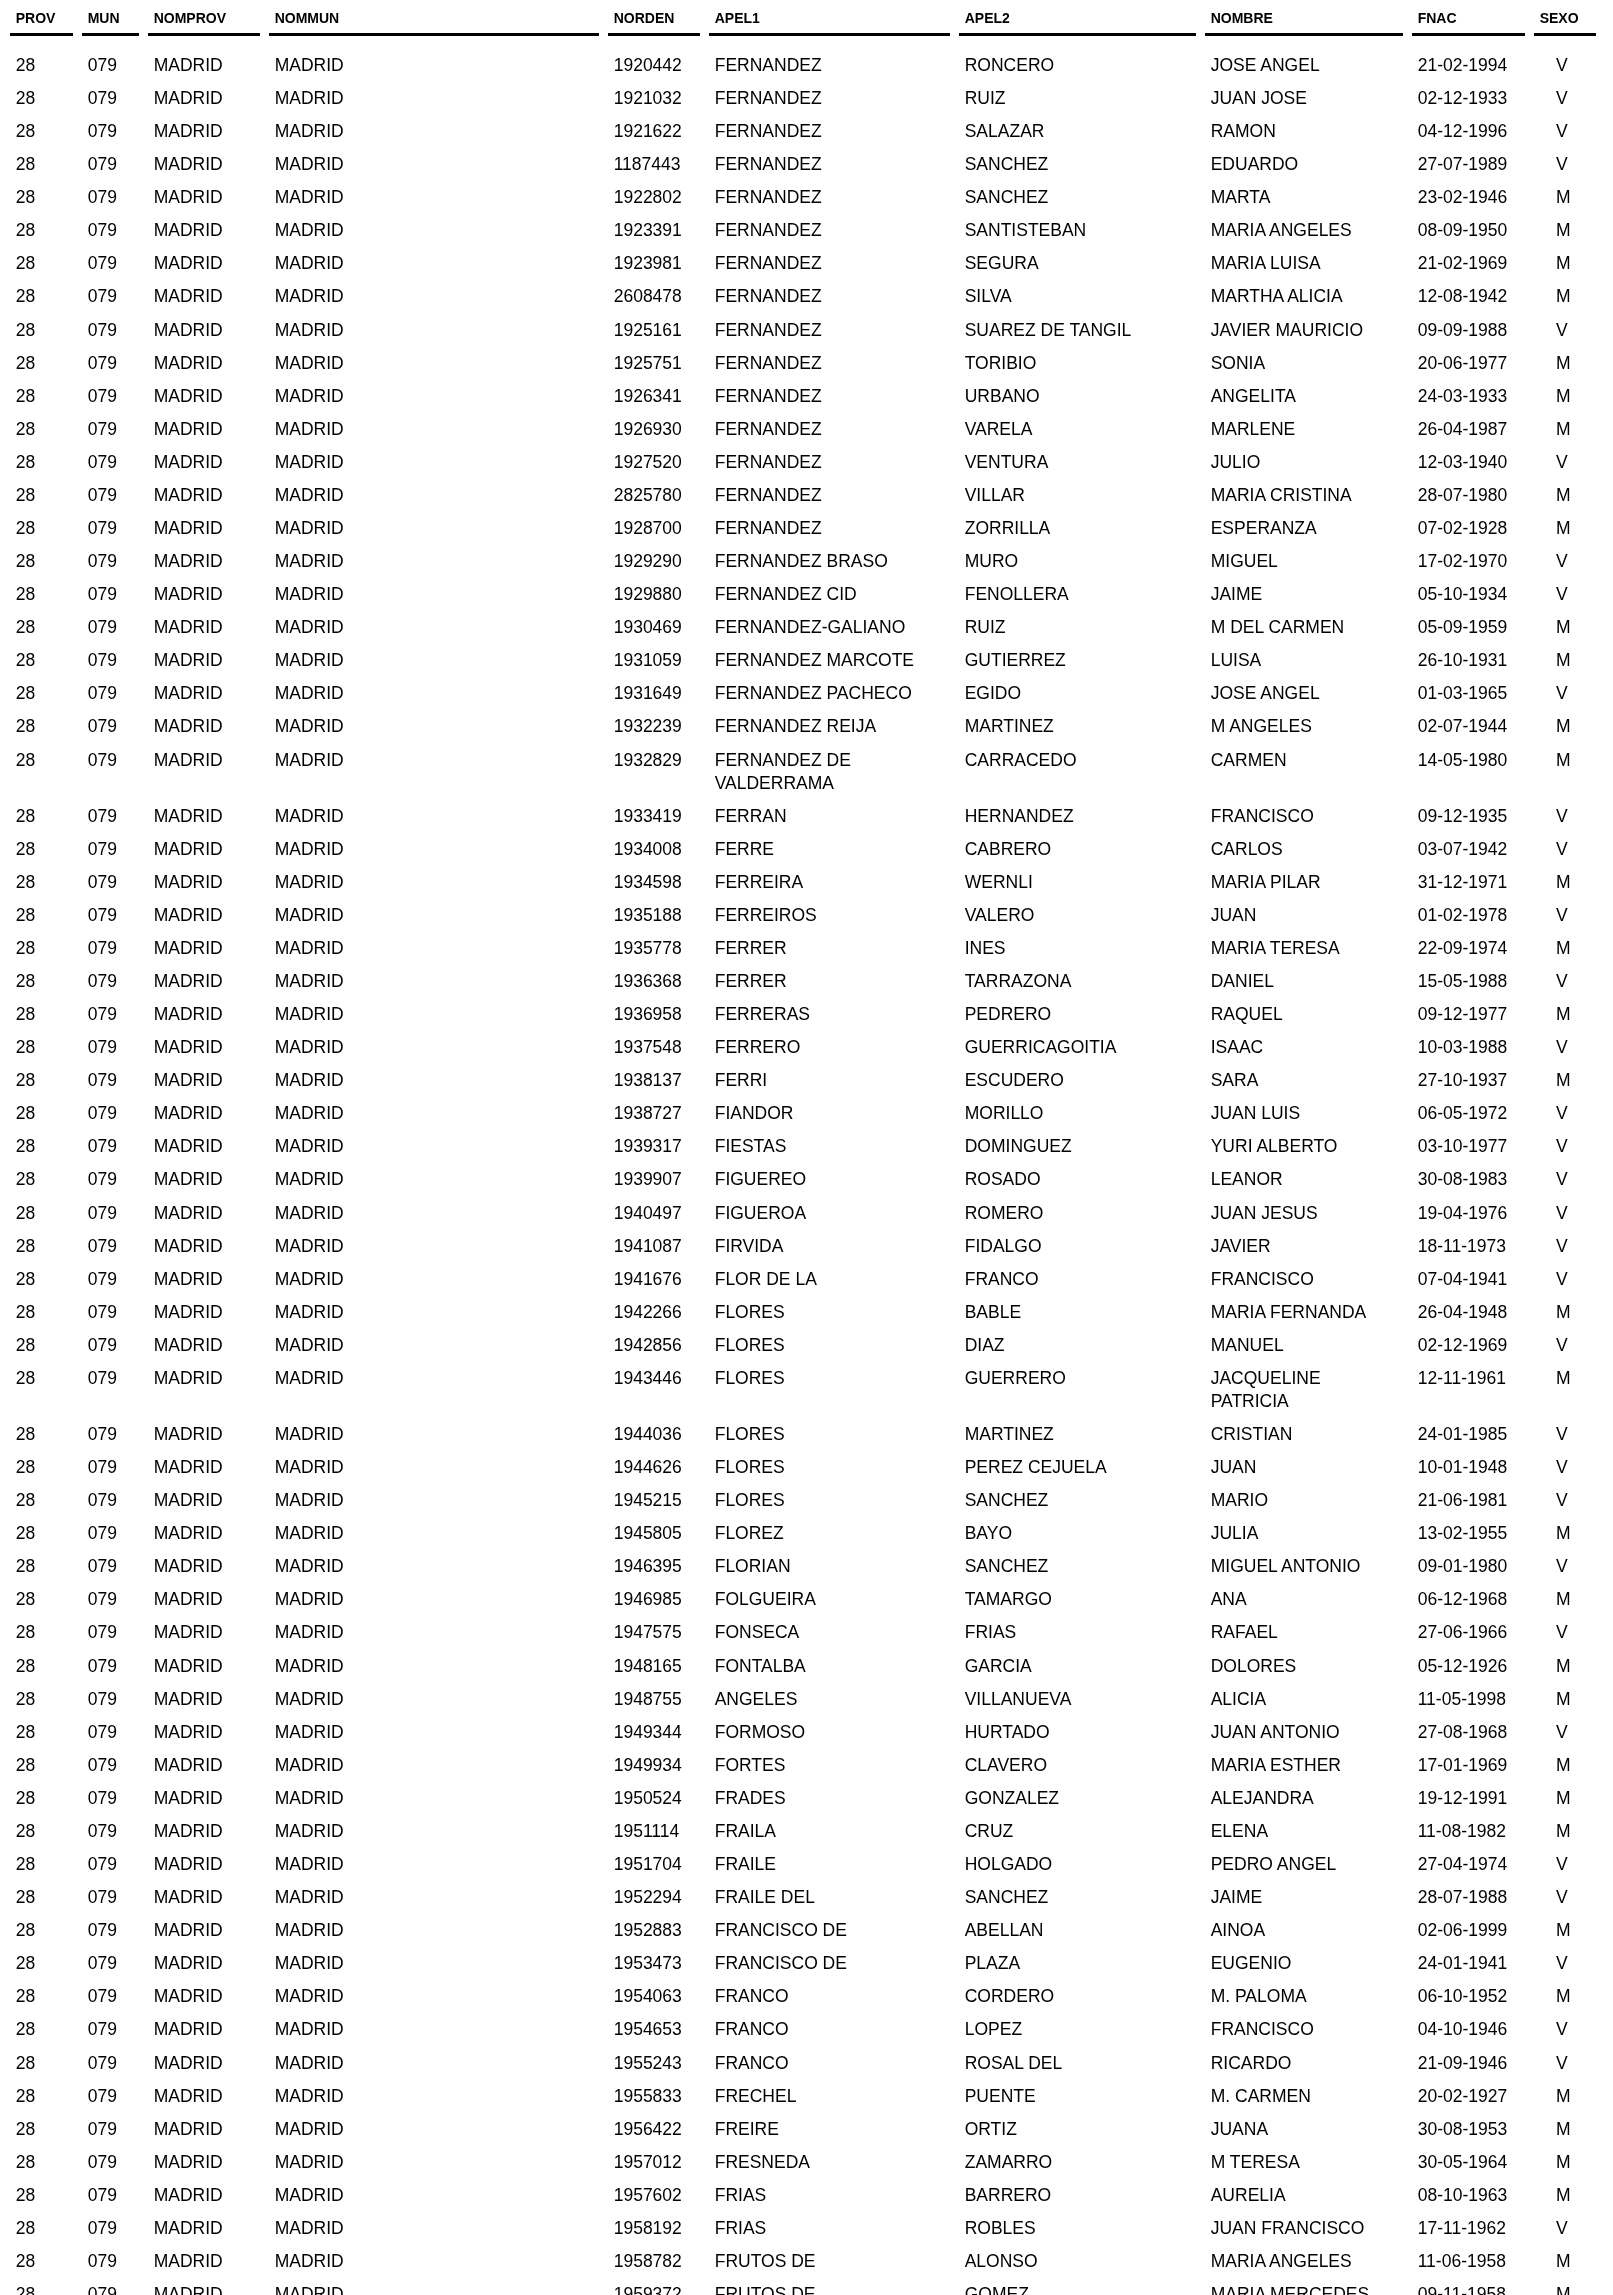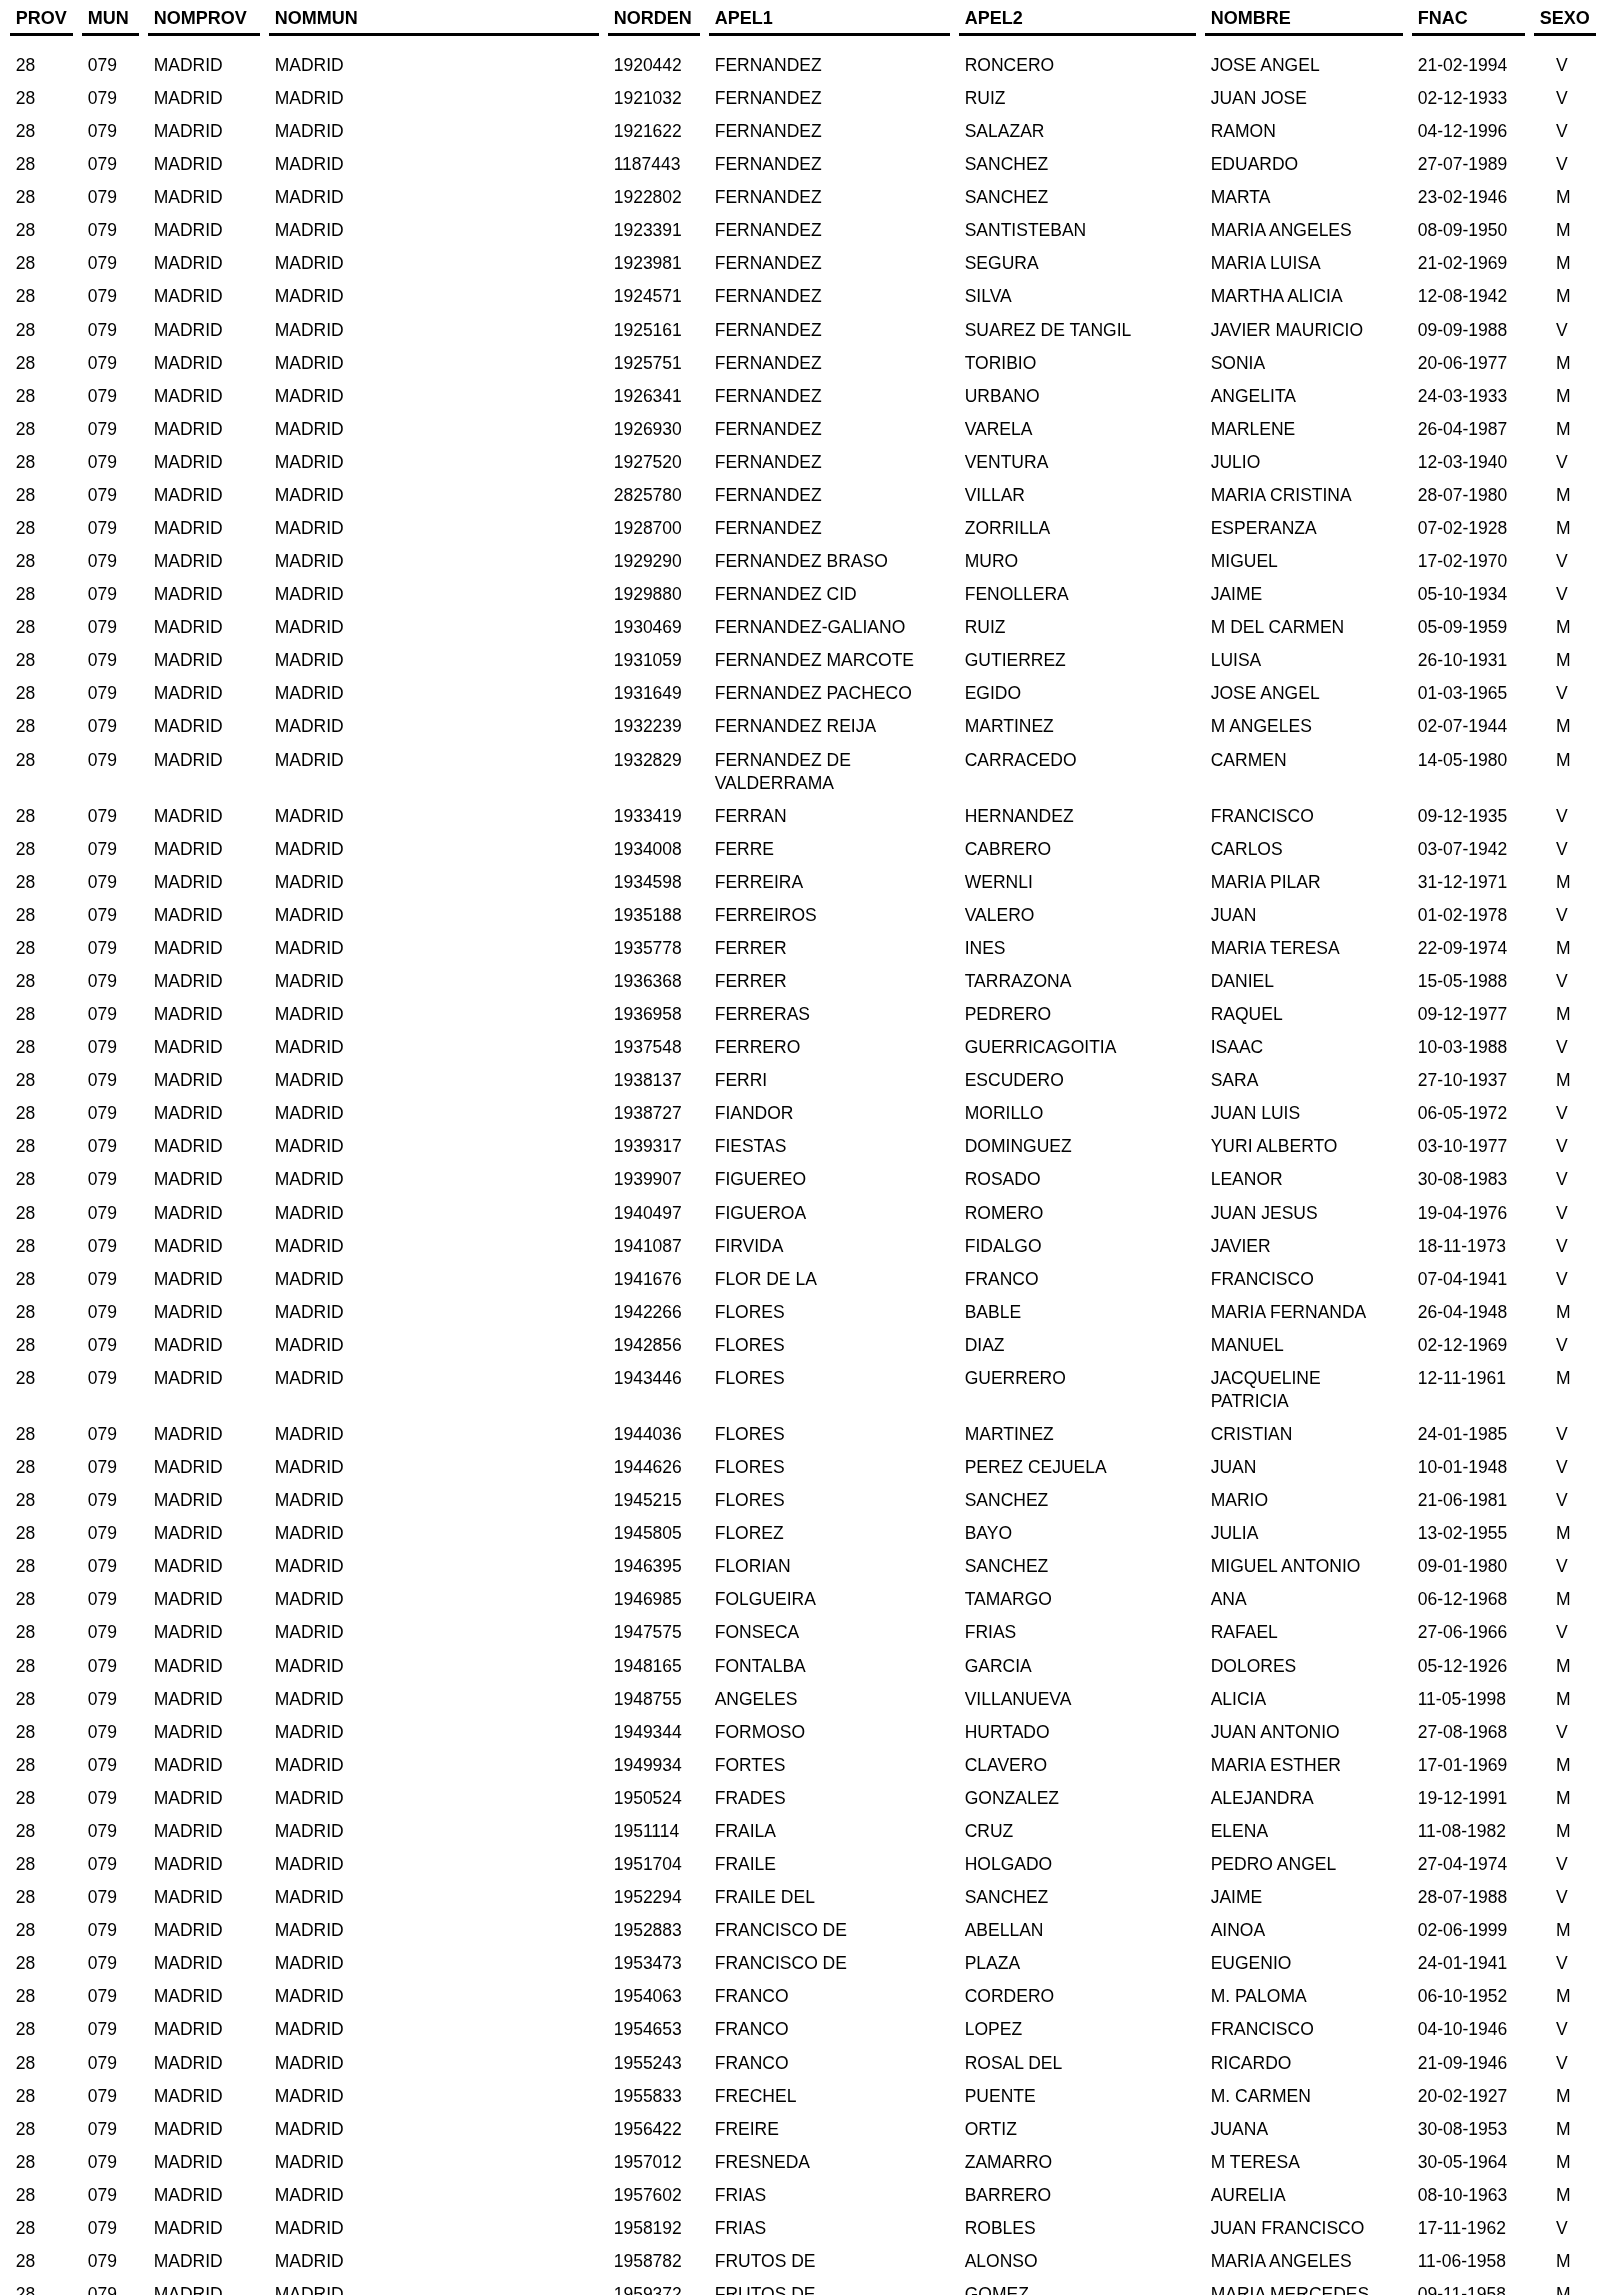--- a/index.html
+++ b/index.html
@@ -17,21 +17,21 @@
     min-height: 2295px;
     background: #ffffff;
   }
   table.report {
     border-collapse: separate;
     border-spacing: 9.4px 0;
     table-layout: fixed;
     margin-left: 1.3px;
   }
   th {
-    font-size: 18px;
+    font-size: 14px;
     line-height: 20px;
     font-weight: bold;
     text-align: left;
     padding: 8px 0 5.4px 5.4px;
     border-bottom: 3.4px solid #000000;
     white-space: nowrap;
     overflow: visible;
   }
   td {
     font-size: 17.5px;
@@ -170,21 +170,21 @@
           <td class="col-apel2">SEGURA</td>
           <td class="col-nombre">MARIA LUISA</td>
           <td class="col-fnac">21-02-1969</td>
           <td class="col-sexo">M</td>
         </tr>
         <tr>
           <td class="col-prov">28</td>
           <td class="col-mun">079</td>
           <td class="col-nomprov">MADRID</td>
           <td class="col-nommun">MADRID</td>
-          <td class="col-norden">1924571</td>
+          <td class="col-norden">2608478</td>
           <td class="col-apel1">FERNANDEZ</td>
           <td class="col-apel2">SILVA</td>
           <td class="col-nombre">MARTHA ALICIA</td>
           <td class="col-fnac">12-08-1942</td>
           <td class="col-sexo">M</td>
         </tr>
         <tr>
           <td class="col-prov">28</td>
           <td class="col-mun">079</td>
           <td class="col-nomprov">MADRID</td>

